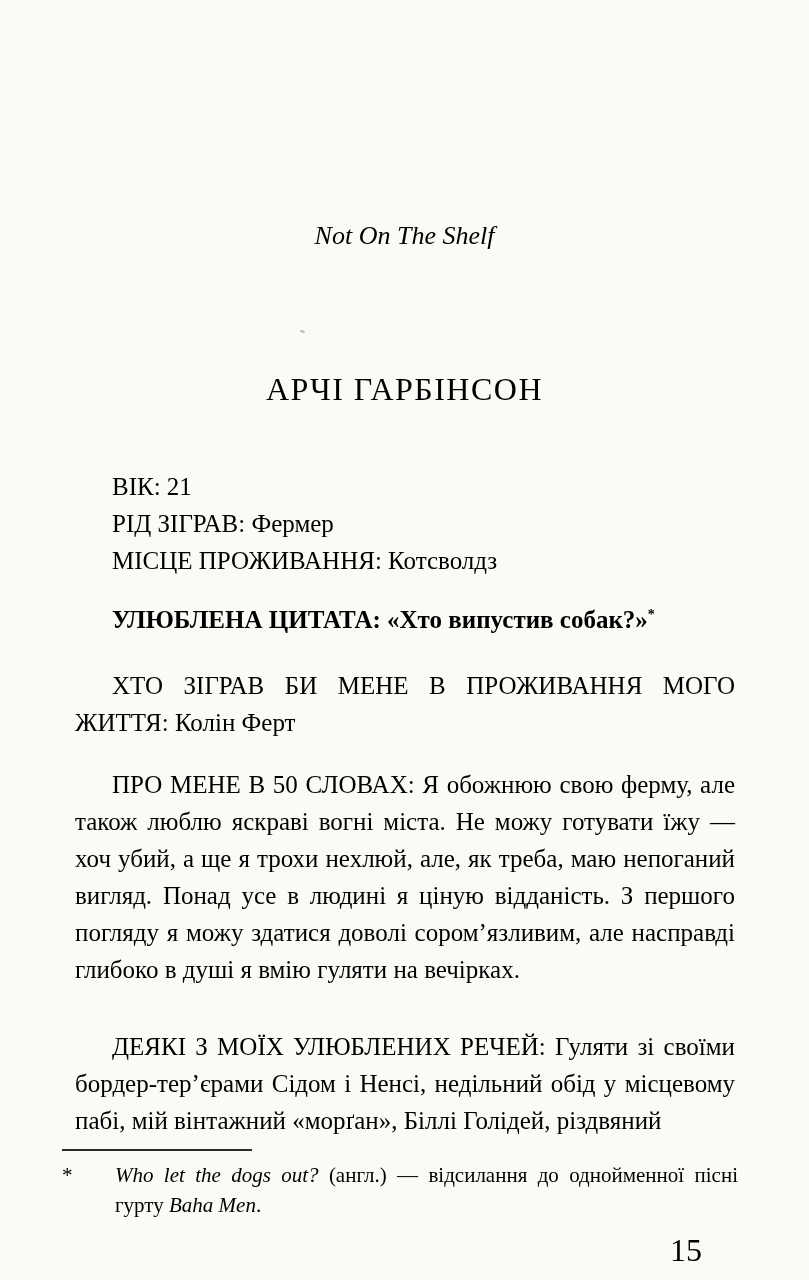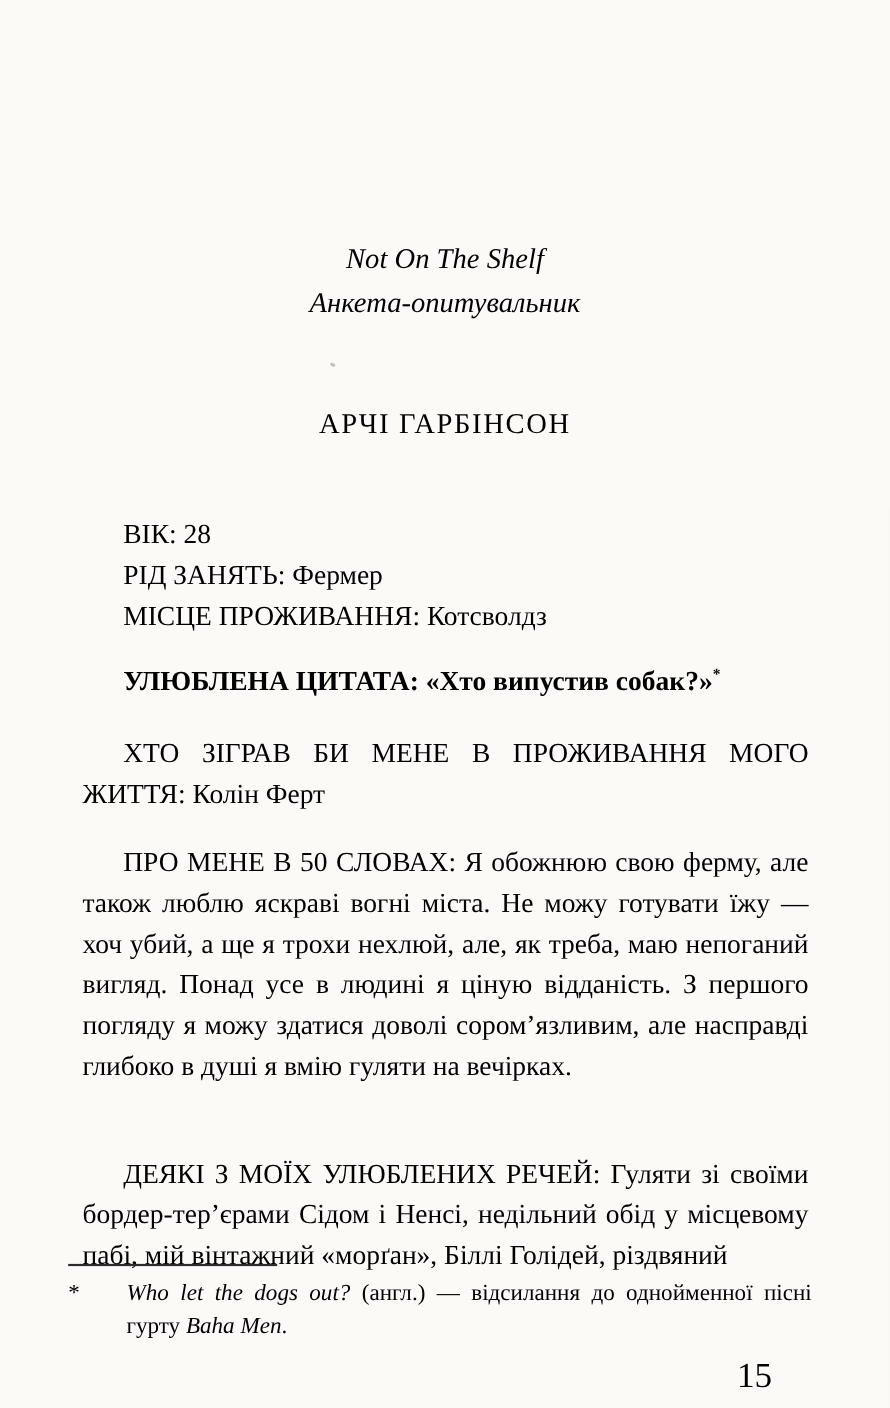--- a/index.html
+++ b/index.html
@@ -27,21 +27,21 @@
     line-height: 40px;
   }
 
   
   .chapter-title {
     position: absolute;
     top: 371px;
     left: 0;
     width: 100%;
     text-align: center;
-    font-size: 26px;
+    font-size: 32px;
     letter-spacing: 1.5px;
     font-weight: 400;
   }
 
   
   .textblock {
     position: absolute;
     left: 75px;
     width: 660px;
     font-size: 25px;
@@ -56,21 +56,21 @@
     vertical-align: super;
     line-height: 0;
   }
 
   .para {
     text-align: justify;
     text-indent: 37px;
   }
   .film-block      { top: 667px; }
   .about-block     { top: 766px; }
-  .favorites-block { top: 1049px; }
+  .favorites-block { top: 1028px; }
 
   
   .footnote {
     position: absolute;
     top: 1149px;
     left: 62px;
     width: 676px;
     font-size: 21px;
     line-height: 30px;
   }
@@ -106,30 +106,29 @@
     transform: rotate(25deg);
   }
 </style>
 </head>
 <body>
 
 <div class="page" style="background-color: rgb(251, 250, 247); color: #000000;">
 
   <div class="running-title">
     <div>Not On The Shelf</div>
-    <div>Анкета-опитувальник</div>
   </div>
 
   <div class="scan-speck"></div>
 
   <div class="chapter-title">АРЧІ ГАРБІНСОН</div>
 
   <div class="textblock fields-block">
-    <div class="field-line">ВІК: 28</div>
-    <div class="field-line">РІД ЗАНЯТЬ: Фермер</div>
+    <div class="field-line">ВІК: 21</div>
+    <div class="field-line">РІД ЗІГРАВ: Фермер</div>
     <div class="field-line">МІСЦЕ ПРОЖИВАННЯ: Котсволдз</div>
   </div>
 
   <div class="textblock quote-block"><span>УЛЮБЛЕНА ЦИТАТА: «Хто випустив собак?»</span><sup class="fn-ref">*</sup></div>
 
   <div class="textblock para film-block">ХТО ЗІГРАВ БИ МЕНЕ В ПРОЖИВАННЯ МОГО ЖИТТЯ: Колін Ферт</div>
 
   <div class="textblock para about-block">ПРО МЕНЕ В 50 СЛОВАХ: Я обожнюю свою ферму, але також люблю яскраві вогні міста. Не можу готувати їжу — хоч убий, а ще я трохи нехлюй, але, як треба, маю непоганий вигляд. Понад усе в людині я ціную відданість. З першого погляду я можу здатися доволі сором’язливим, але насправді глибоко в душі я вмію гуляти на вечірках.</div>
 
   <div class="textblock para favorites-block">ДЕЯКІ З МОЇХ УЛЮБЛЕНИХ РЕЧЕЙ: Гуляти зі своїми бордер-тер’єрами Сідом і Ненсі, недільний обід у місцевому пабі, мій вінтажний «морґан», Біллі Голідей, різдвяний</div>

